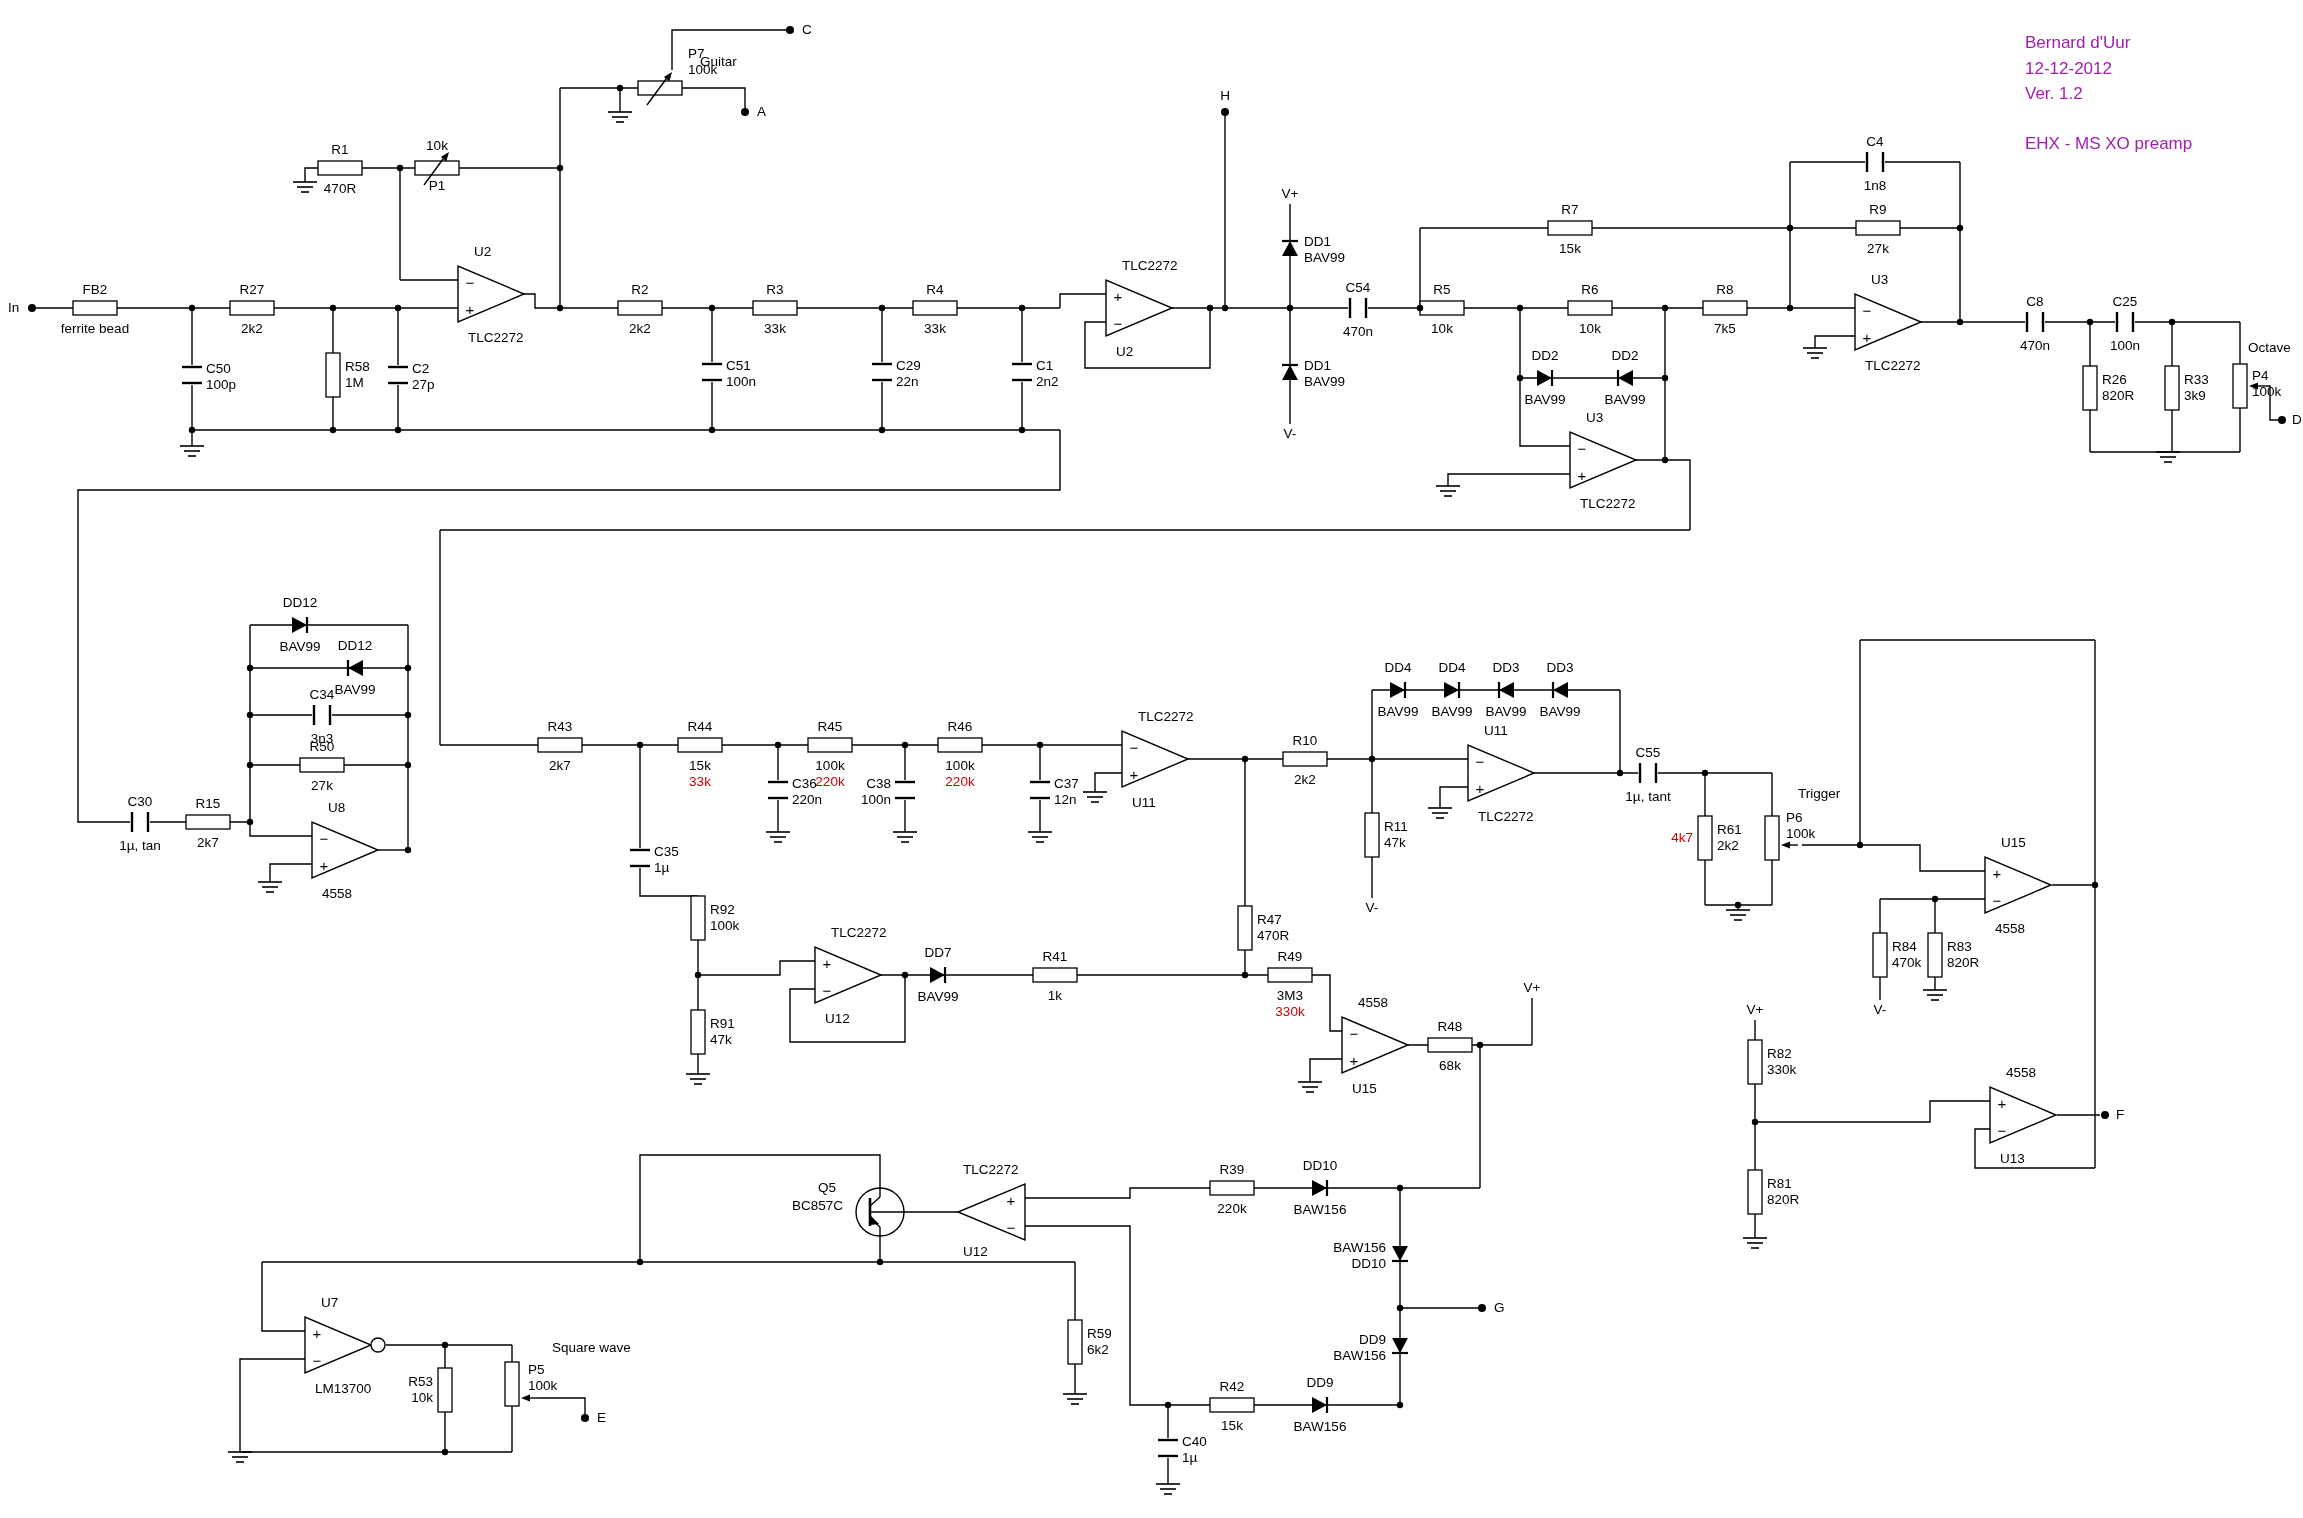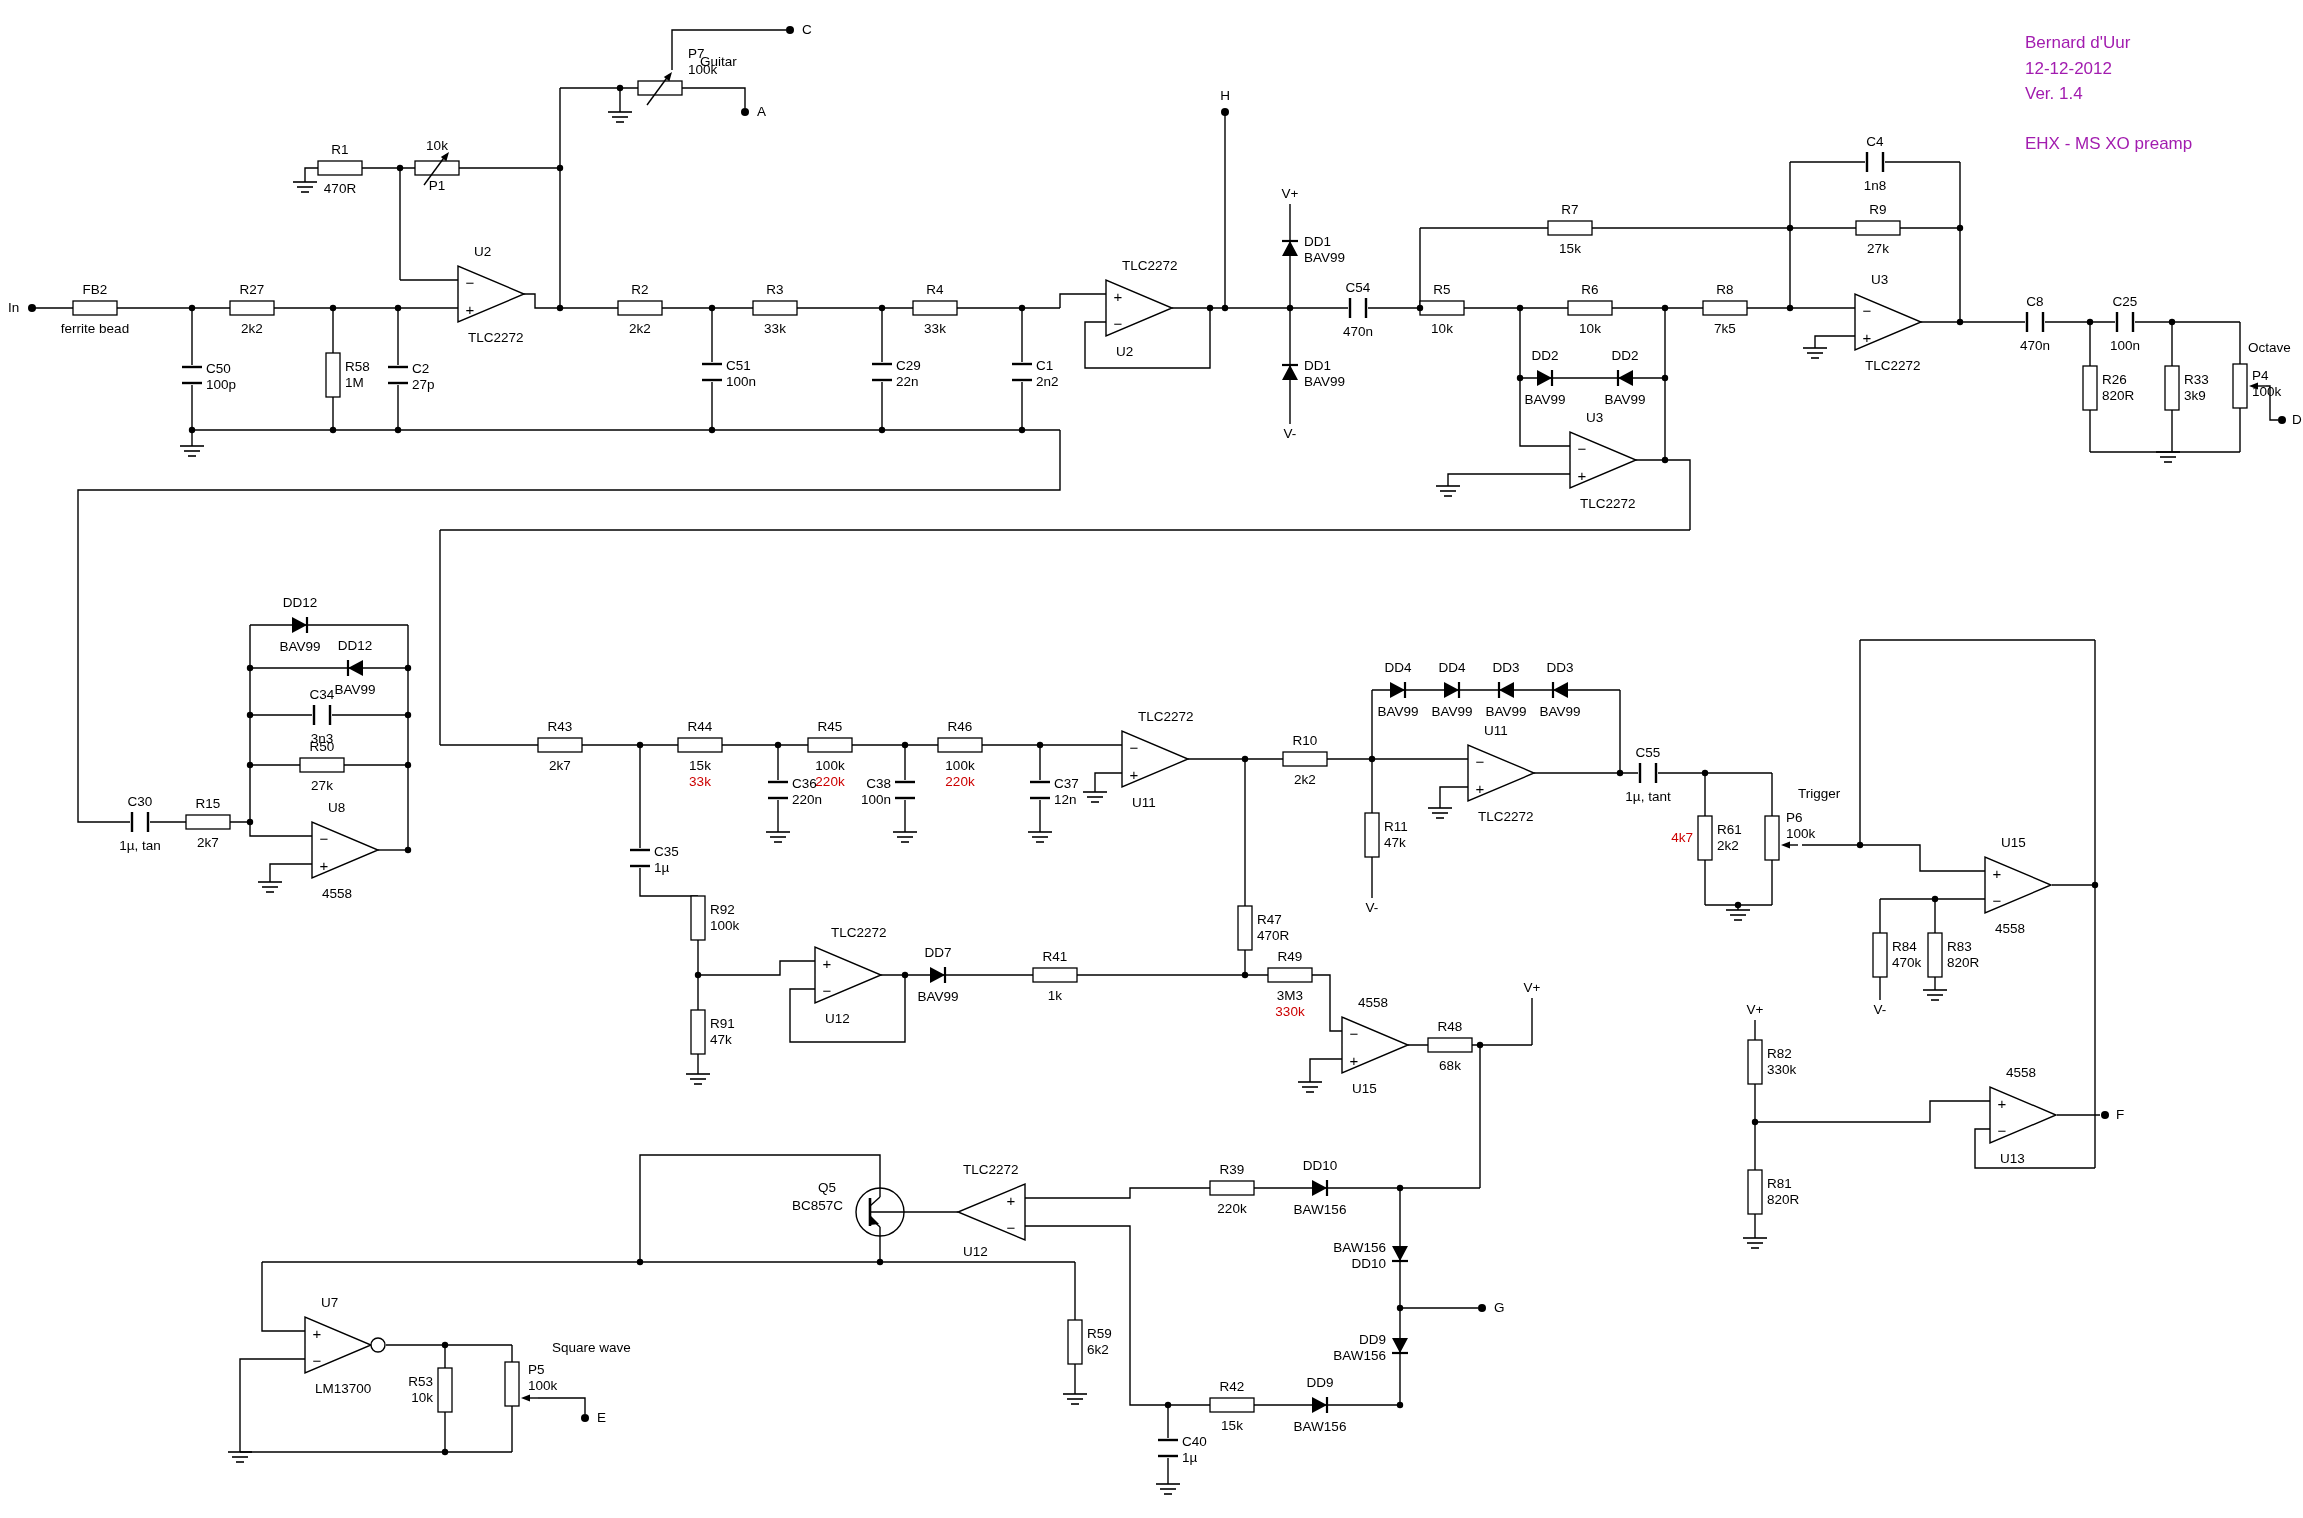--- a/index.html
+++ b/index.html
@@ -634,15 +634,15 @@
     <text x="528" y="1374" text-anchor="start" font-size="13.5" fill="#000000">P5</text>
     <text x="528" y="1390" text-anchor="start" font-size="13.5" fill="#000000">100k</text>
     <text x="552" y="1352" text-anchor="start" font-size="13.5" fill="#000000">Square wave</text>
     <text x="818" y="1192" text-anchor="start" font-size="13.5" fill="#000000">Q5</text>
     <text x="792" y="1210" text-anchor="start" font-size="13.5" fill="#000000">BC857C</text>
   </svg>
 
 <div id="titleblock">
   <div>Bernard d'Uur</div>
   <div>12-12-2012</div>
-  <div>Ver. 1.4</div>
+  <div>Ver. 1.2</div>
   <div class="tb-title">EHX - MS XO preamp</div>
 </div>
 
 </body></html>

